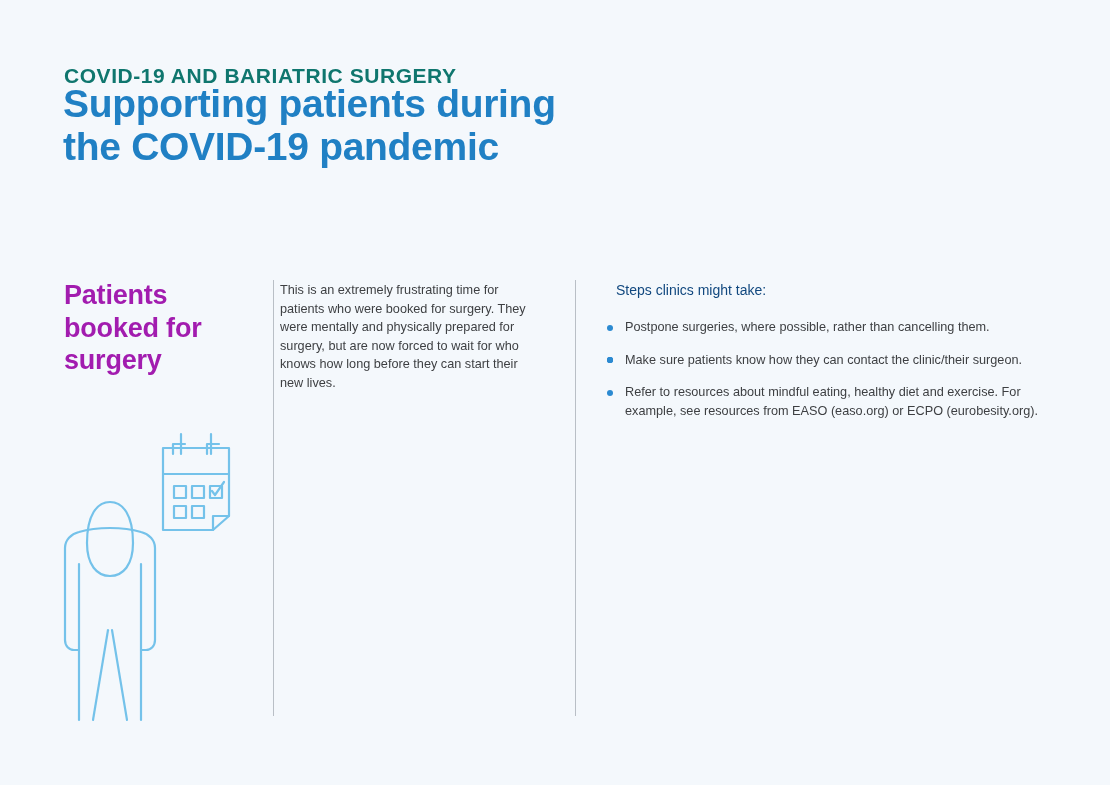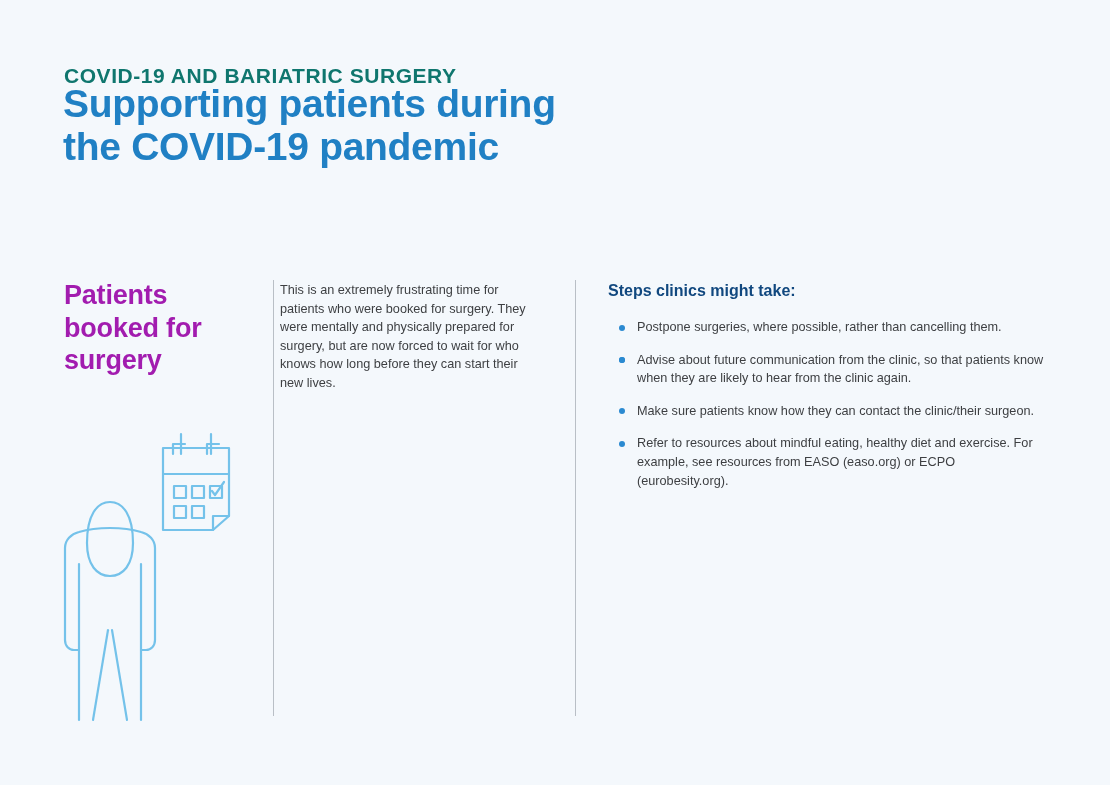--- a/index.html
+++ b/index.html
@@ -91,29 +91,29 @@
   .mid-col p:last-child { margin-bottom: 0; }
 
   
   .right-col {
     position: absolute;
     left: 604px;
     top: 282px;
     width: 455px;
   }
   .steps-heading {
-    font-size: 16px;
-    font-weight: bold;
+    font-size: 14px;
+    font-weight: normal;
     color: #11487f;
-    margin: 0 0 19px 4px;
+    margin: 0 0 19px 12px;
     line-height: 17px;
   }
   .bullets {
     list-style: none;
-    margin: 12px;
+    margin: 0;
     padding: 0;
   }
   .bullets li {
     position: relative;
     padding-left: 21px;
     margin-bottom: 14px;
     font-size: 12.7px;
     line-height: 18.6px;
     color: #3d3f42;
   }
@@ -225,21 +225,20 @@
     <ul class="bullets">
       <li>
         <span class="bullet-dot"></span>
         <span>Postpone surgeries, where possible, rather than cancelling them.</span>
       </li>
       <li>
         <span class="bullet-dot"></span>
       </li>
       <li>
         <span class="bullet-dot"></span>
-        <span>Advise about future communication from the clinic, so that patients know when they are likely to hear from the clinic again.</span>
       </li>
       <li>
         <span class="bullet-dot"></span>
         <span>Make sure patients know how they can contact the clinic/their surgeon.</span>
       </li>
       <li>
         <span class="bullet-dot"></span>
         <span>Refer to resources about mindful eating, healthy diet and exercise. For example, see resources from EASO (easo.org) or ECPO (eurobesity.org).</span>
       </li>
     </ul>

